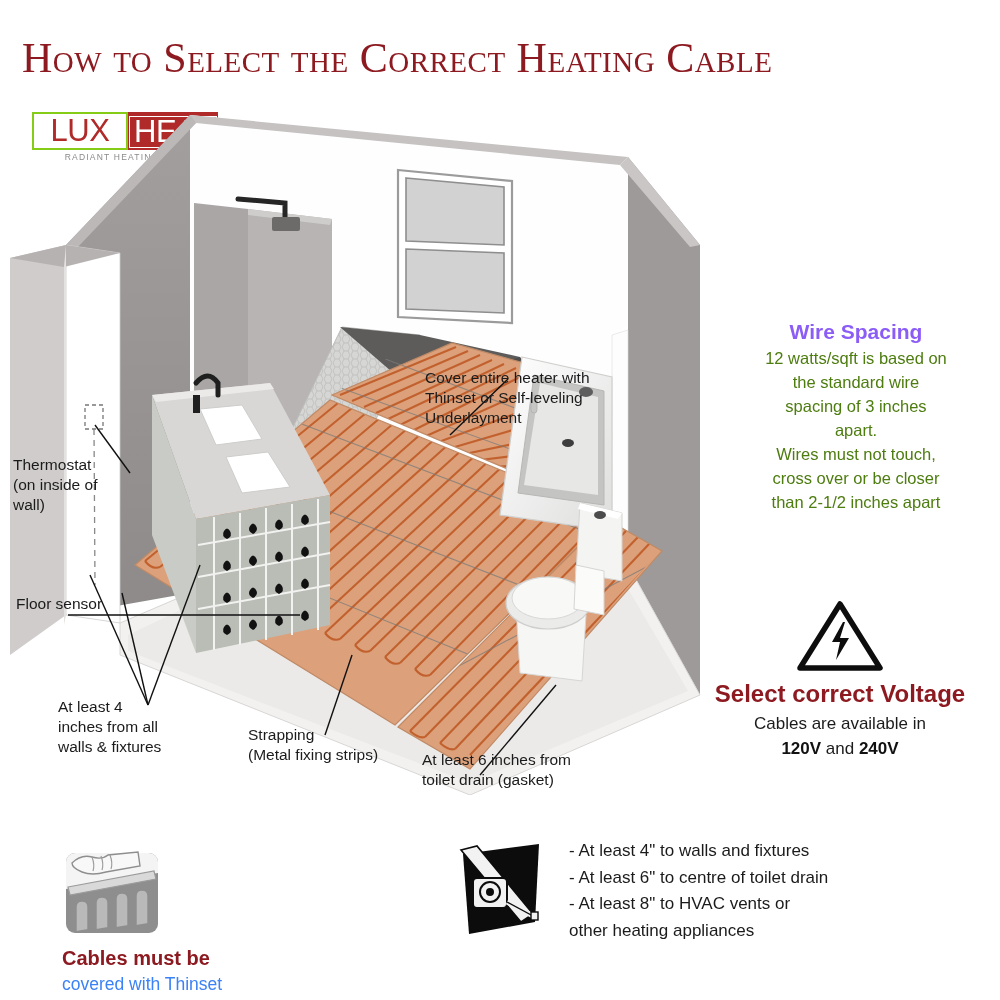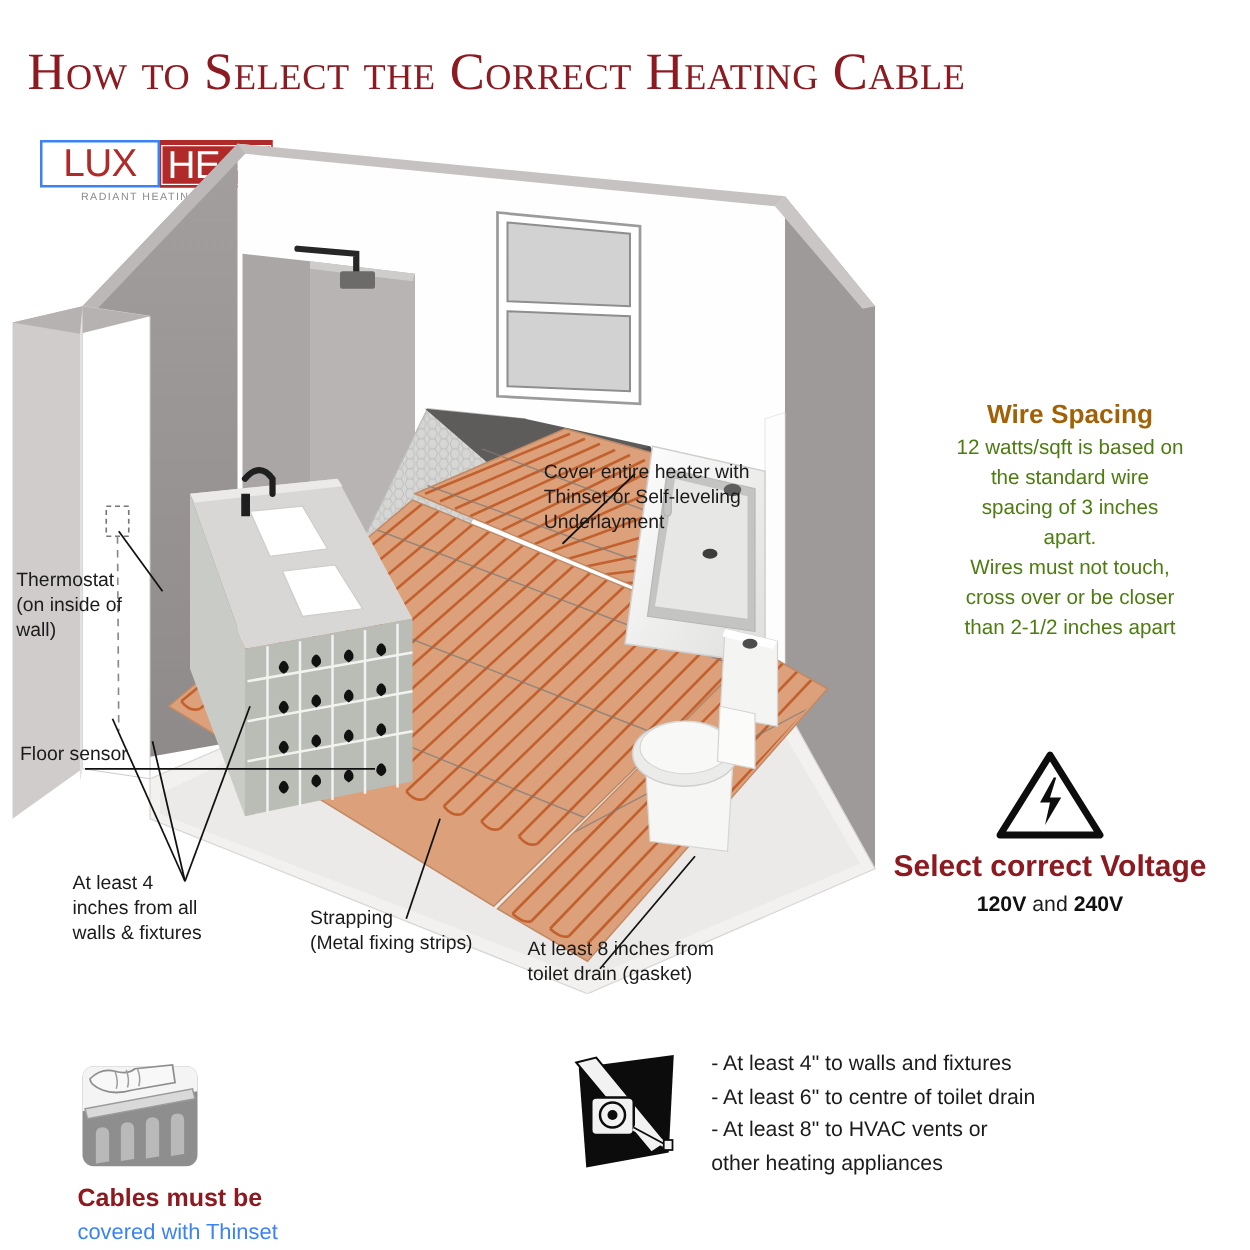--- a/index.html
+++ b/index.html
@@ -32,21 +32,21 @@
   
   #logo {
     position: absolute;
     left: 32px; top: 112px;
     width: 182px; height: 56px;
   }
   .logo-row { display: flex; height: 38px; width: 182px; }
   .logo-lux {
     flex: 0 0 96px;
     background: #ffffff;
-    border: 2px solid #3b82f6;
+    border: 2px solid #84cc16;
     color: #B02A2A;
     font-size: 31px;
     font-weight: 400;
     line-height: 34px;
     text-align: center;
     letter-spacing: -0.5px;
     font-family: "Liberation Sans", sans-serif;
   }
   .logo-heat {
     flex: 1 1 auto;
@@ -84,31 +84,31 @@
     color: #1b1b1b;
     font-size: 15.5px;
     line-height: 20px;
     white-space: pre-line;
   }
   #cl-thermostat { left: 13px;  top: 455px; }
   #cl-floorsensor{ left: 16px;  top: 594px; }
   #cl-atleast4   { left: 58px;  top: 697px; }
   #cl-strapping  { left: 248px; top: 725px; }
   #cl-atleast6   { left: 422px; top: 750px; }
-  #cl-cover      { left: 435px; top: 368px; }
+  #cl-cover      { left: 425px; top: 368px; }
 
   
   #wire-spacing {
     position: absolute;
     left: 712px; top: 320px;
     width: 288px;
     text-align: center;
   }
   #wire-spacing .ws-head {
-    color: #a16207;
+    color: #8b5cf6;
     font-size: 21px;
     font-weight: bold;
     margin-bottom: 2px;
   }
   #wire-spacing .ws-body {
     color: #4d7c0f;
     font-size: 16.5px;
     line-height: 24px;
     white-space: pre-line;
   }
@@ -444,21 +444,21 @@
 
   <div class="callout" id="cl-thermostat">Thermostat
 (on inside of
 wall)</div>
   <div class="callout" id="cl-floorsensor">Floor sensor</div>
   <div class="callout" id="cl-atleast4">At least 4
 inches from all
 walls &amp; fixtures</div>
   <div class="callout" id="cl-strapping">Strapping
 (Metal fixing strips)</div>
-  <div class="callout" id="cl-atleast6">At least 8 inches from
+  <div class="callout" id="cl-atleast6">At least 6 inches from
 toilet drain (gasket)</div>
   <div class="callout" id="cl-cover">Cover entire heater with
 Thinset or Self-leveling
 Underlayment</div>
 
   <div id="wire-spacing">
     <div class="ws-head">Wire Spacing</div>
     <div class="ws-body">12 watts/sqft is based on
 the standard wire
 spacing of 3 inches
@@ -470,20 +470,21 @@
 
   <div id="voltage">
     <div style="height:72px;">
       <svg width="88" height="72" viewBox="0 0 88 72" xmlns="http://www.w3.org/2000/svg">
         <path d="M44 4 L84 68 L4 68 Z" fill="none" stroke="#0d0d0d" stroke-width="5.5" stroke-linejoin="round"></path>
         <path d="M47 22 L36 42 L44 42 L40 60 L53 38 L44 38 L49 22 Z" fill="#0d0d0d"></path>
       </svg>
     </div>
     <div class="v-head">Select correct Voltage</div>
     <div class="v-sub">
+      <div>Cables are available in</div>
       <div><b>120V</b><span> and </span><b>240V</b></div>
     </div>
   </div>
 
   <div class="bpanel" id="bp-left">
     <div class="bp-icon">
       <svg width="100" height="96" viewBox="0 0 100 96" xmlns="http://www.w3.org/2000/svg">
         <rect x="4" y="8" width="92" height="80" rx="9" fill="#8e8e8e"></rect>
         <path d="M4 44 L96 28 L96 17 A9 9 0 0 0 87 8 L13 8 A9 9 0 0 0 4 17 Z" fill="#f4f4f4"></path>
         <g fill="#b9b9b9" stroke="#8e8e8e" stroke-width="1.4">

